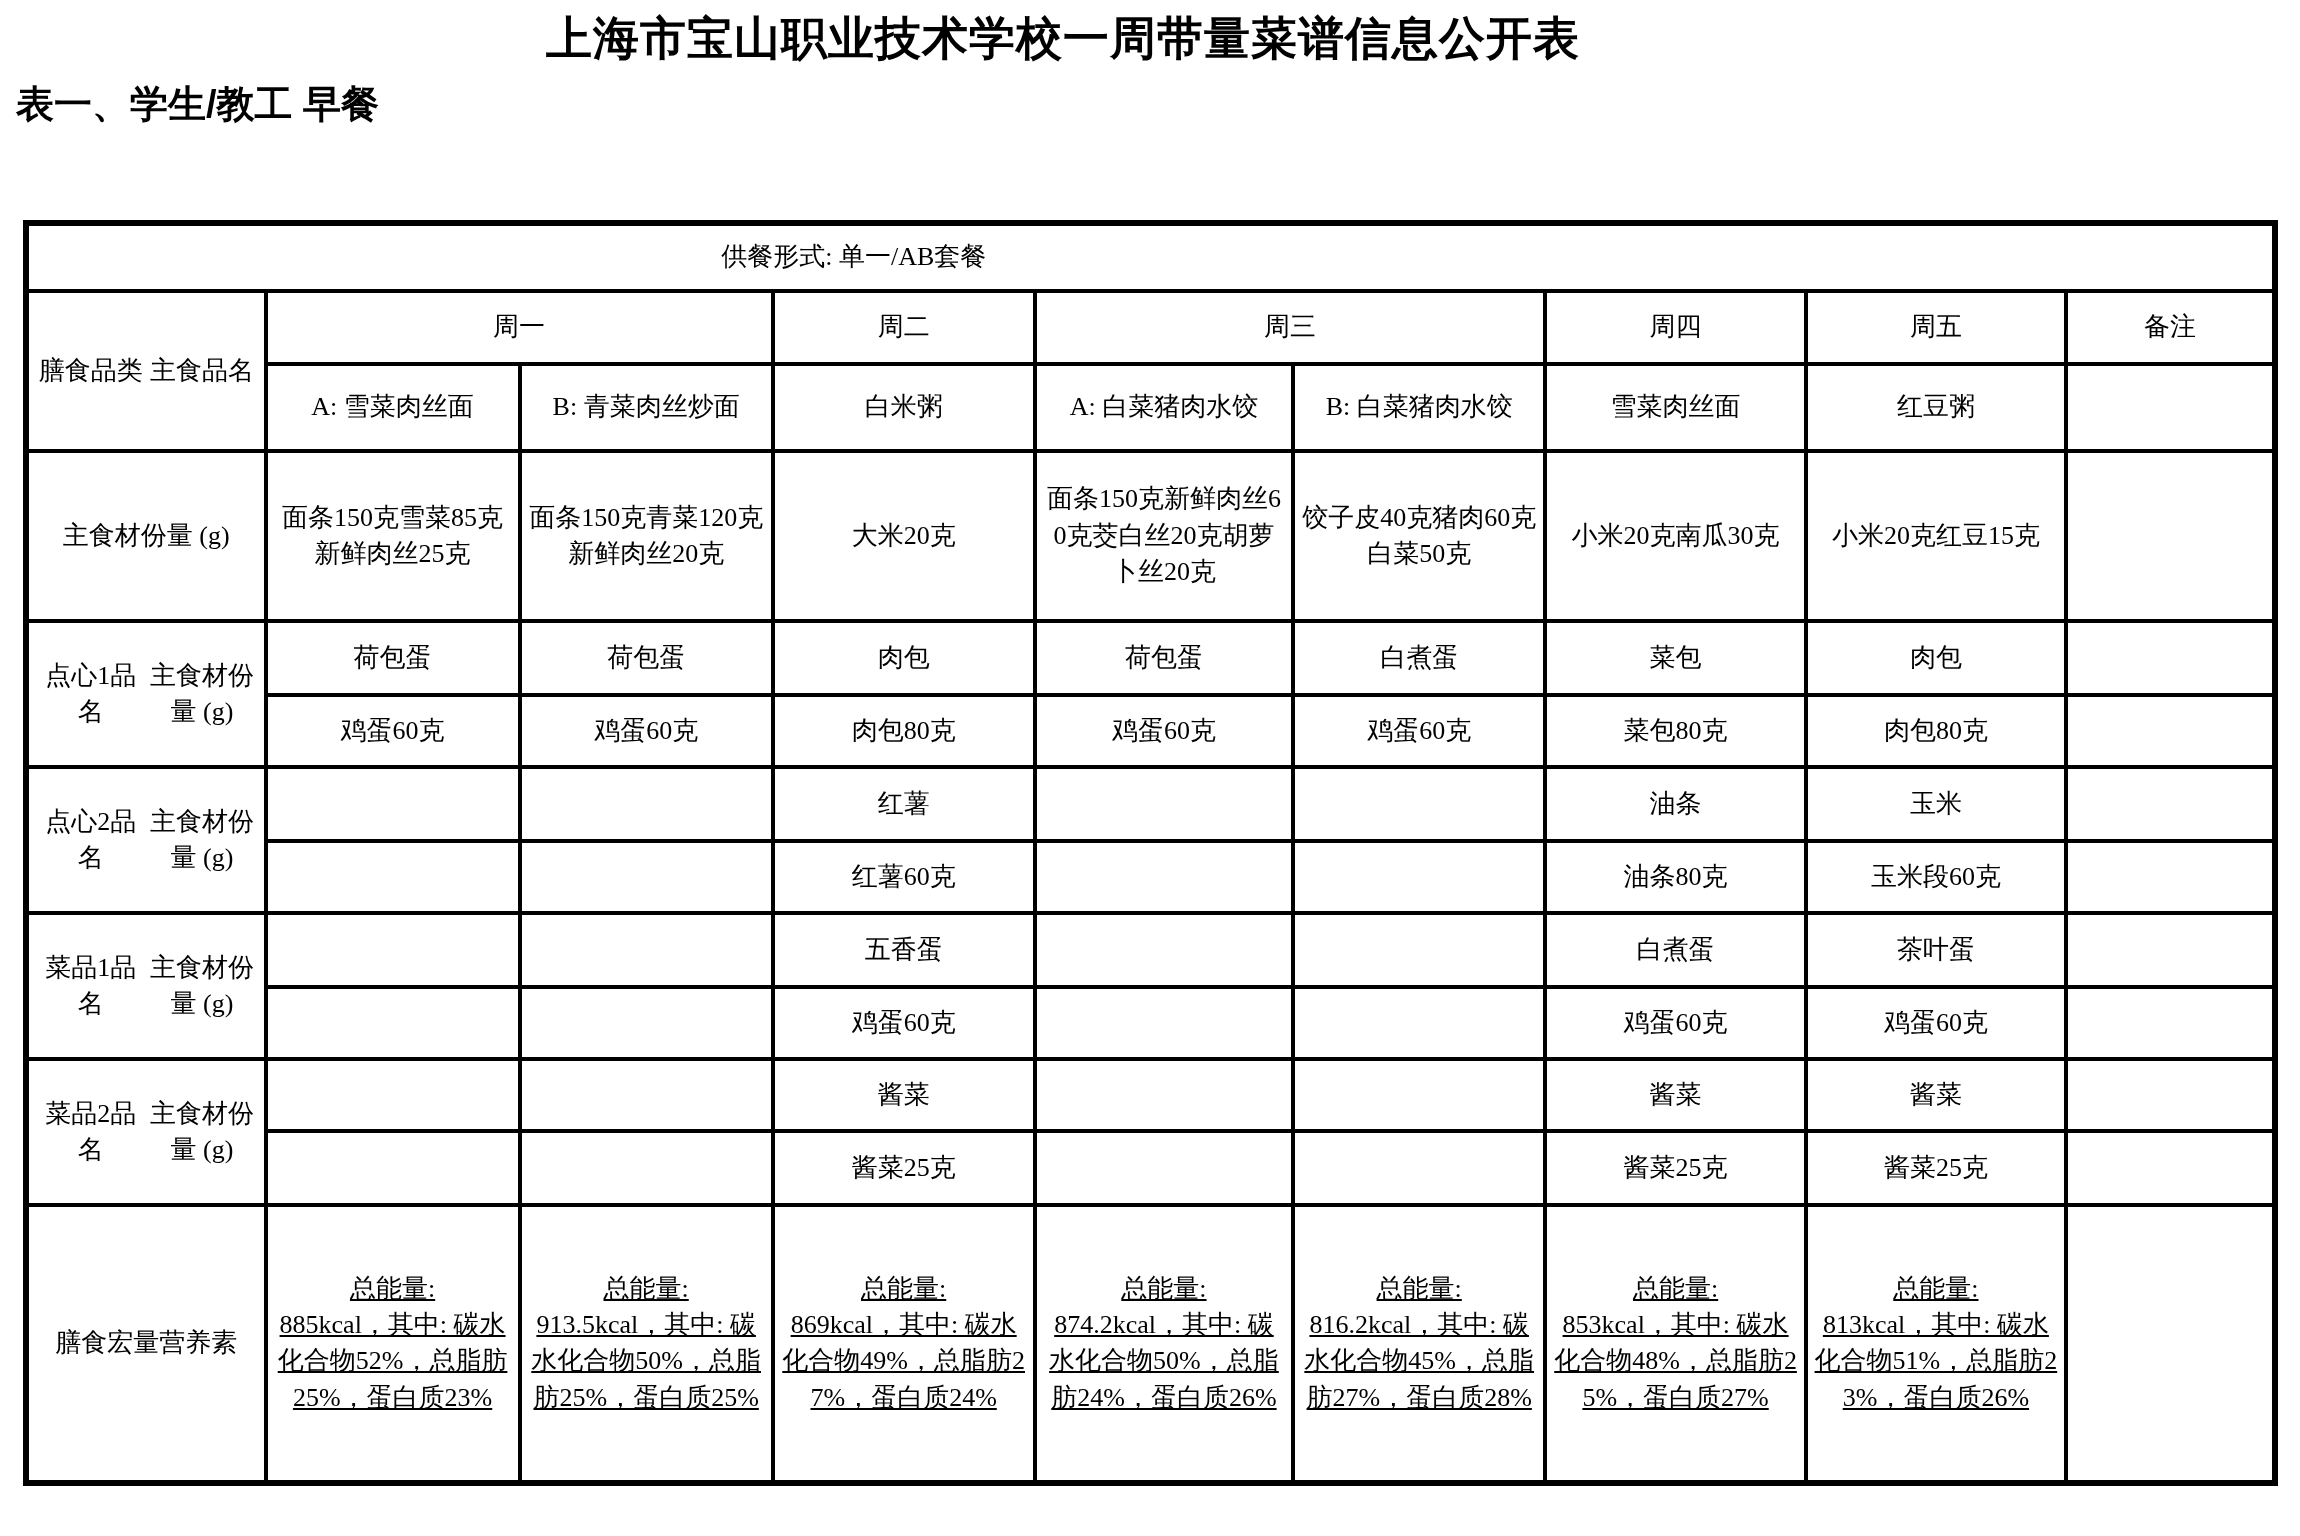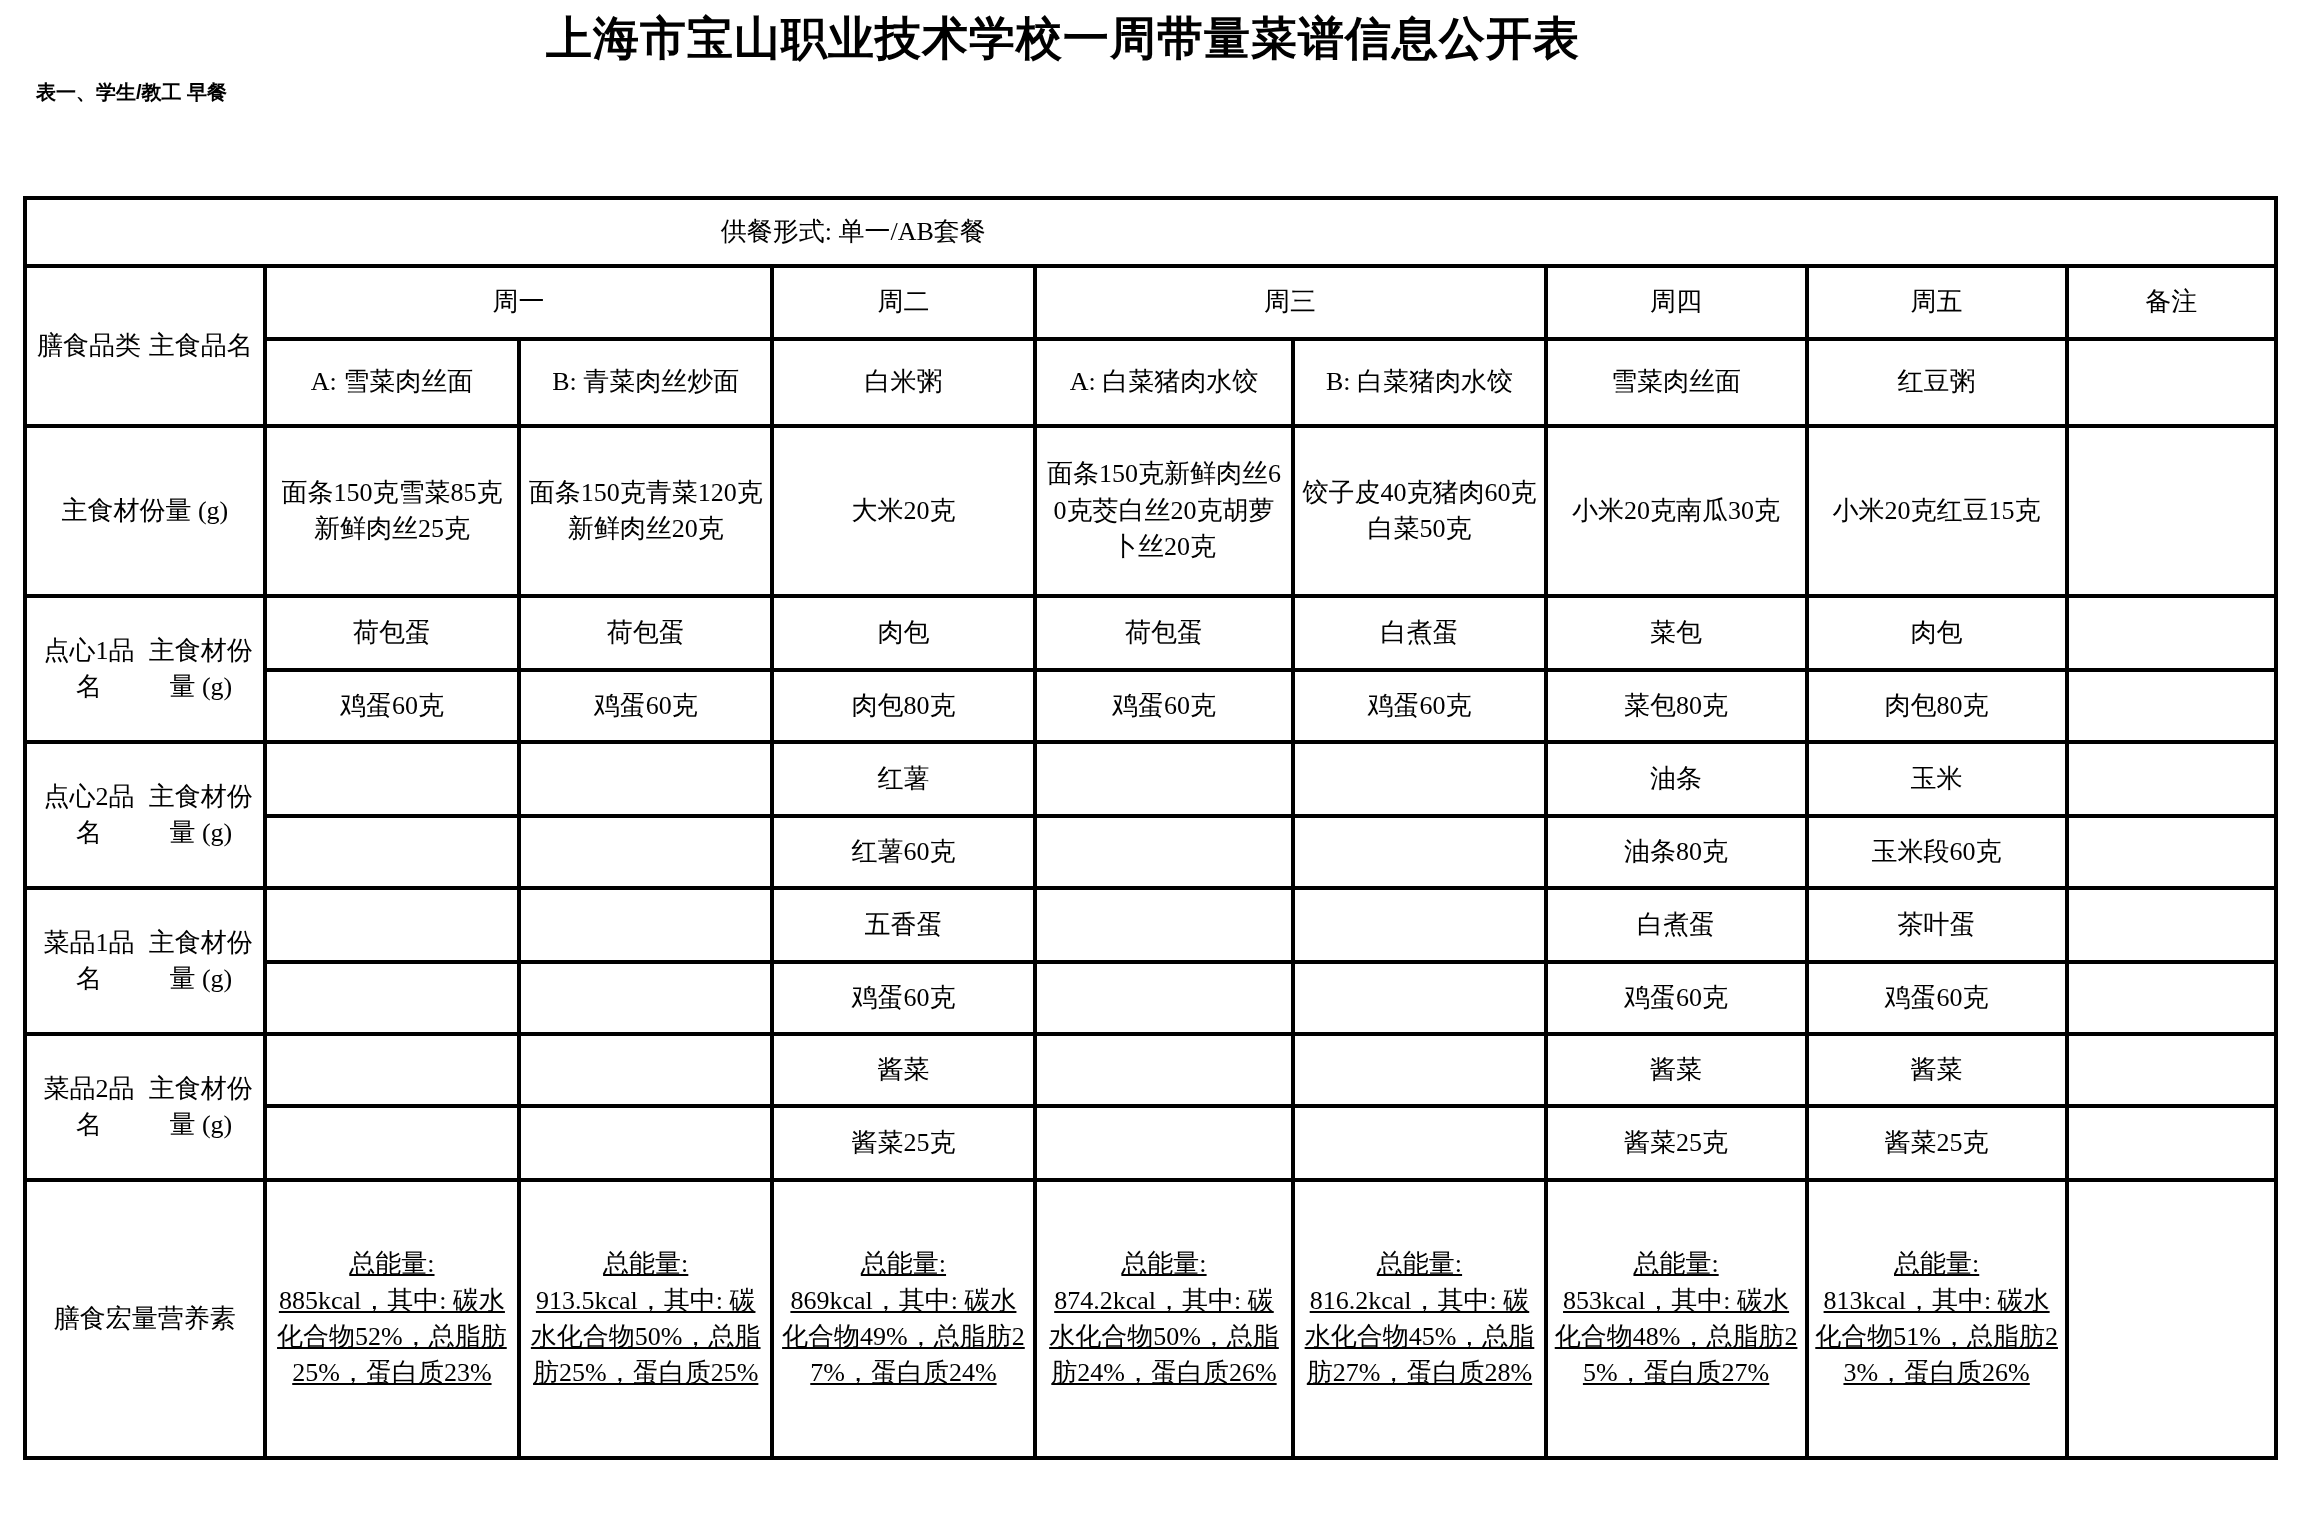--- a/index.html
+++ b/index.html
@@ -26,29 +26,29 @@
   }
   .doc-subtitle {
     font-family: "Liberation Sans", "DejaVu Sans", sans-serif;
     font-weight: bold;
     font-size: 30px;
     margin-top: 8px;
   }
   .section-heading {
     font-family: "Liberation Sans", "DejaVu Sans", sans-serif;
     font-weight: bold;
-    font-size: 20px;
-    margin: 14px 0 0 36px;
+    font-size: 38px;
+    margin: 14px 0 0 16px;
   }
   table.menu {
     margin: 90px 22px 0 23px;
     width: 2255px;
     border-collapse: collapse;
     table-layout: fixed;
-    border: 2px solid #000000;
+    border: 6px solid #000000;
   }
   table.menu td {
     border: 4px solid #000;
     vertical-align: middle;
     text-align: center;
     font-size: 26px;
     line-height: 1.4;
     padding: 2px 6px;
     overflow: hidden;
     word-break: break-all;

